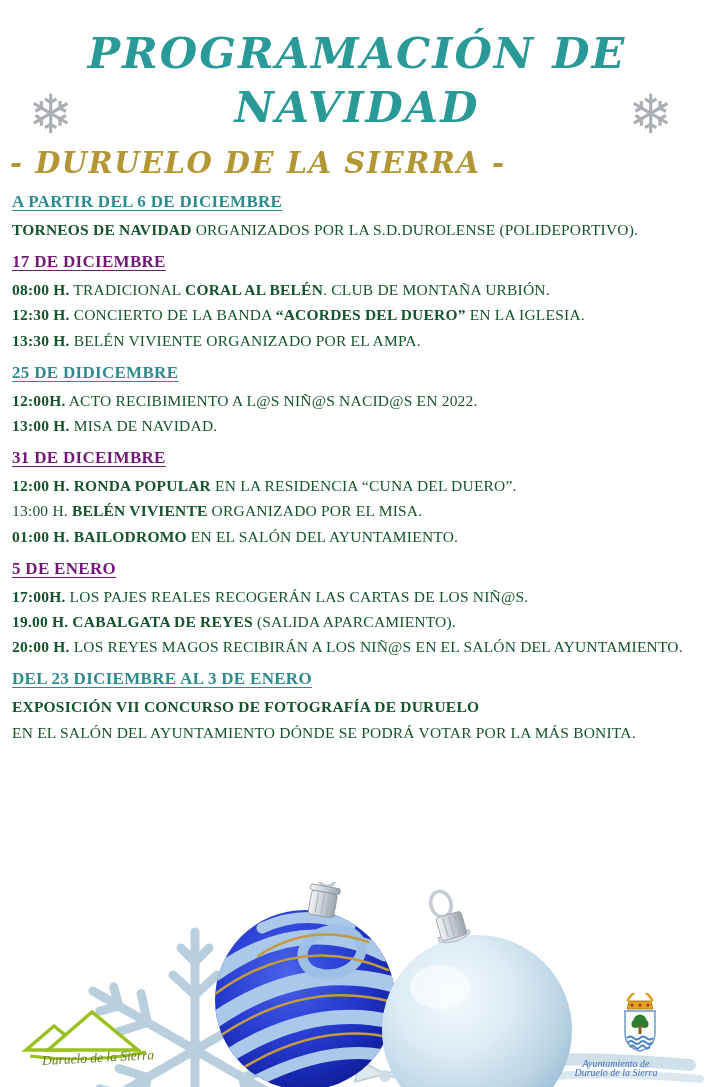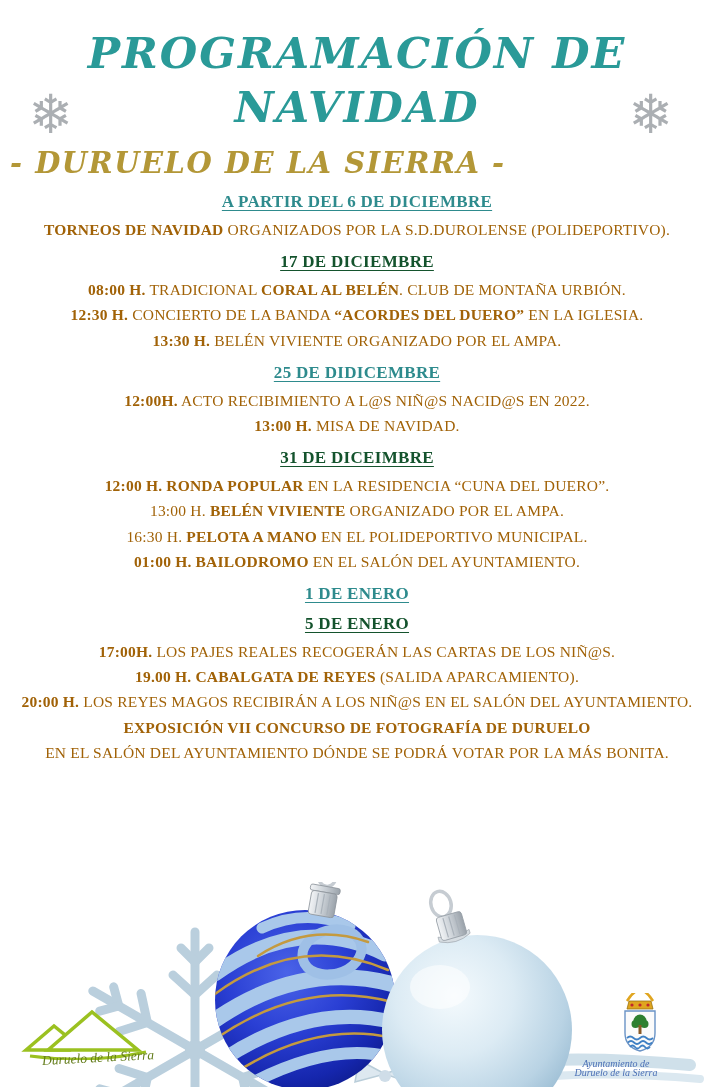--- a/index.html
+++ b/index.html
@@ -16,28 +16,28 @@
     margin:10px 10px 0;
     font-family:"DejaVu Serif", serif;font-style:italic;font-weight:700;
     font-size:29px;line-height:38px;letter-spacing:1.5px;color:#b39737;
   }
   .snowflake{
     position:absolute;top:88px;font-family:"DejaVu Sans", sans-serif;
     font-size:54px;line-height:54px;color:#a3a7ab;opacity:.9;
   }
   .snowflake.left{left:28px;}
   .snowflake.right{left:628px;}
-  .schedule{margin:6px 12px 0;text-align:center;}
+  .schedule{margin:6px 12px 0;}
   .head{
     margin:10px 0 5px;font-size:17px;line-height:20px;font-weight:700;
     letter-spacing:.3px;text-decoration:underline;text-underline-offset:3px;
   }
   .head[data-style="teal"]{color:#2e8b8d;}
-  .head[data-style="blue"]{color:#14532d;}
-  .line{margin:0;font-size:15.5px;line-height:25.2px;letter-spacing:.2px;color:#a16207;}
+  .head[data-style="blue"]{color:#701a75;}
+  .line{margin:0;font-size:15.5px;line-height:25.2px;letter-spacing:.2px;color:#14532d;}
   .line .b{font-weight:700;}
   .line .r{font-weight:400;}
   .photo{position:absolute;left:0;bottom:0;width:714px;height:205px;}
   .village-logo{position:absolute;left:14px;top:996px;}
   .village-logo-text{
     position:absolute;left:18px;top:1050px;width:160px;text-align:center;
     font-style:italic;font-size:13.5px;color:#647d1c;transform:rotate(-3deg);
     font-family:"Liberation Serif", serif;
   }
   .crest{position:absolute;left:612px;top:993px;}
@@ -79,37 +79,36 @@
 
     <div>
       <div class="head" data-style="teal">25 DE DIDICEMBRE</div>
       <p class="line"><span class="b">12:00H.</span><span class="r"> ACTO RECIBIMIENTO A L@S NIÑ@S NACID@S EN 2022.</span></p>
       <p class="line"><span class="b">13:00 H.</span><span class="r"> MISA DE NAVIDAD.</span></p>
     </div>
 
     <div>
       <div class="head" data-style="blue">31 DE DICEIMBRE</div>
       <p class="line"><span class="b">12:00 H. RONDA POPULAR</span><span class="r"> EN LA RESIDENCIA “CUNA DEL DUERO”.</span></p>
-      <p class="line"><span class="r">13:00 H. </span><span class="b">BELÉN VIVIENTE</span><span class="r"> ORGANIZADO POR EL AMPA.</span></p>
-      <p class="line"><span class="r">16:30 H. </span><span class="b">PELOTA A MANO</span><span class="r"> EN EL POLIDEPORTIVO MUNICIPAL.</span></p>
+      <p class="line"><span class="r">13:00 H. </span><span class="b">BELÉN VIVIENTE</span><span class="r"> ORGANIZADO POR EL MISA.</span></p>
       <p class="line"><span class="b">01:00 H. BAILODROMO</span><span class="r"> EN EL SALÓN DEL AYUNTAMIENTO.</span></p>
     </div>
 
     <div>
-      <div class="head" data-style="teal">1 DE ENERO</div>
     </div>
 
     <div>
       <div class="head" data-style="blue">5 DE ENERO</div>
       <p class="line"><span class="b">17:00H.</span><span class="r"> LOS PAJES REALES RECOGERÁN LAS CARTAS DE LOS NIÑ@S.</span></p>
       <p class="line"><span class="b">19.00 H. CABALGATA DE REYES</span><span class="r"> (SALIDA APARCAMIENTO).</span></p>
       <p class="line"><span class="b">20:00 H.</span><span class="r"> LOS REYES MAGOS RECIBIRÁN A LOS NIÑ@S EN EL SALÓN DEL AYUNTAMIENTO.</span></p>
     </div>
 
     <div>
+      <div class="head" data-style="teal">DEL 23 DICIEMBRE AL 3 DE ENERO</div>
       <p class="line"><span class="b">EXPOSICIÓN VII CONCURSO DE FOTOGRAFÍA DE DURUELO</span></p>
       <p class="line"><span class="r">EN EL SALÓN DEL AYUNTAMIENTO DÓNDE SE PODRÁ VOTAR POR LA MÁS BONITA.</span></p>
     </div>
 
   </div>
 
   <svg class="photo" width="714" height="205" viewBox="0 0 714 205">
     <defs>
       <radialGradient id="gBlue" cx="40%" cy="35%" r="75%">
         <stop offset="0%" stop-color="#4a63e8"></stop>

